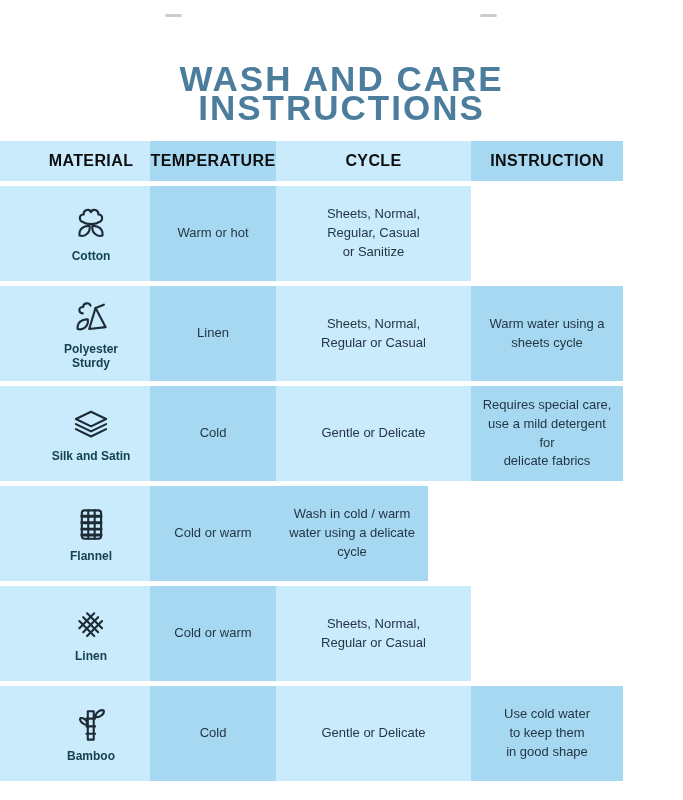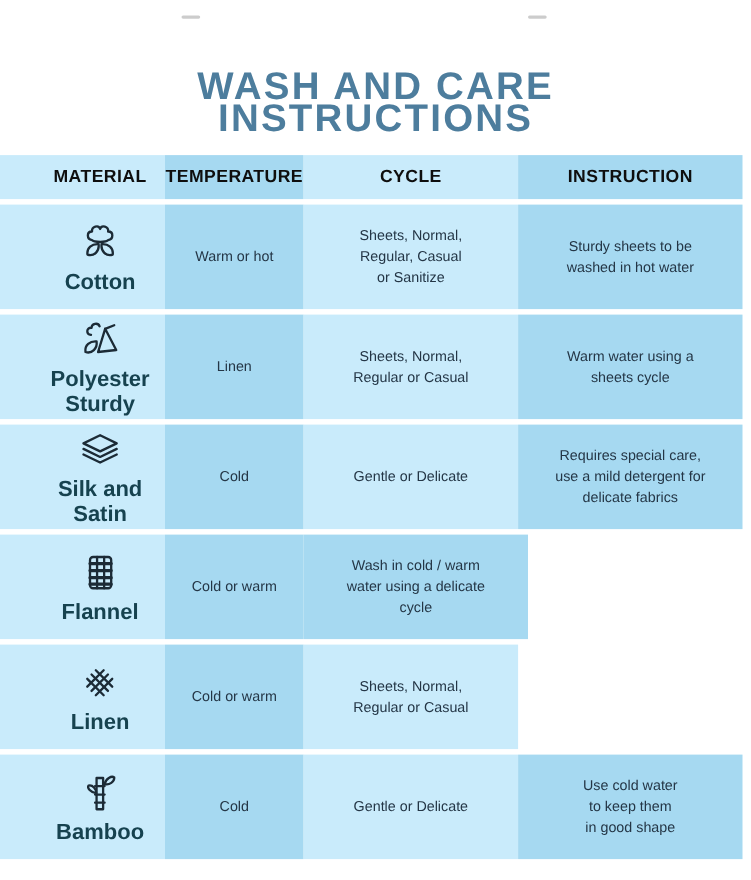--- a/index.html
+++ b/index.html
@@ -32,33 +32,33 @@
   }
   .row{display:flex;margin-bottom:5px;}
   .cell{
     display:flex;flex-direction:column;
     align-items:center;justify-content:center;
     text-align:center;box-sizing:border-box;
   }
   .c1{width:150px;background:#c9ebfb;padding-left:32px;}
   .c2{width:126px;background:#a6d9f1;}
   .c3{width:195px;background:#c9ebfb;padding:0 3px;}
-  .c4{width:204px;background:#a6d9f1;padding:0 8px;}
+  .c4{width:152px;background:#a6d9f1;padding:0 8px;}
   .header .cell{height:40px;}
   .th{
     font-size:16px;font-weight:bold;color:#0e0e0e;
     letter-spacing:0.4px;
   }
   .body-row .cell{height:95px;}
   .body-text{
     font-size:13px;color:#243646;line-height:1.45;
     white-space:pre-line;font-weight:500;
   }
   .mat-label{
-    font-size:20px;font-weight:bold;color:#16424f;
+    font-size:12px;font-weight:bold;color:#16424f;
     line-height:1.15;white-space:pre-line;margin-top:3px;
   }
   .icon{display:block;height:44px;}
   .icon svg{display:block;}
 </style>
 </head>
 <body>
 
 <div class="page">
 
@@ -87,22 +87,20 @@
             <path d="M22.5 25 C23.5 32 18 37.5 11.5 35.5 C10.5 28.5 16 24.5 22.5 25 Z"></path>
             <path d="M25.5 25 C24.5 32 30 37.5 36.5 35.5 C37.5 28.5 32 24.5 25.5 25 Z"></path>
           </svg>
         </span>
         <span class="mat-label">Cotton</span>
       </div>
       <div class="cell c2 body-text">Warm or hot</div>
       <div class="cell c3 body-text">Sheets, Normal,
 Regular, Casual
 or Sanitize</div>
-      <div class="cell c4 body-text">Sturdy sheets to be
-washed in hot water</div>
     </div>
 
     <div class="row body-row">
       <div class="cell c1">
         <span class="icon">
           <svg width="44" height="44" viewBox="0 0 48 48" fill="none" stroke="#1c2b36" stroke-width="2.3" stroke-linecap="round" stroke-linejoin="round">
             <path d="M15 19 C10 18.5 10 11.5 15.5 12 C15.5 7.5 22 6.5 23.5 10.5"></path>
             <path d="M20.5 25.5 C21.5 32.5 16 38 9.5 36 C8.5 29 14 25 20.5 25.5 Z"></path>
             <path d="M29 13 L40 34 L22 36 Z"></path>
             <path d="M29 13 L38 9.5"></path>

